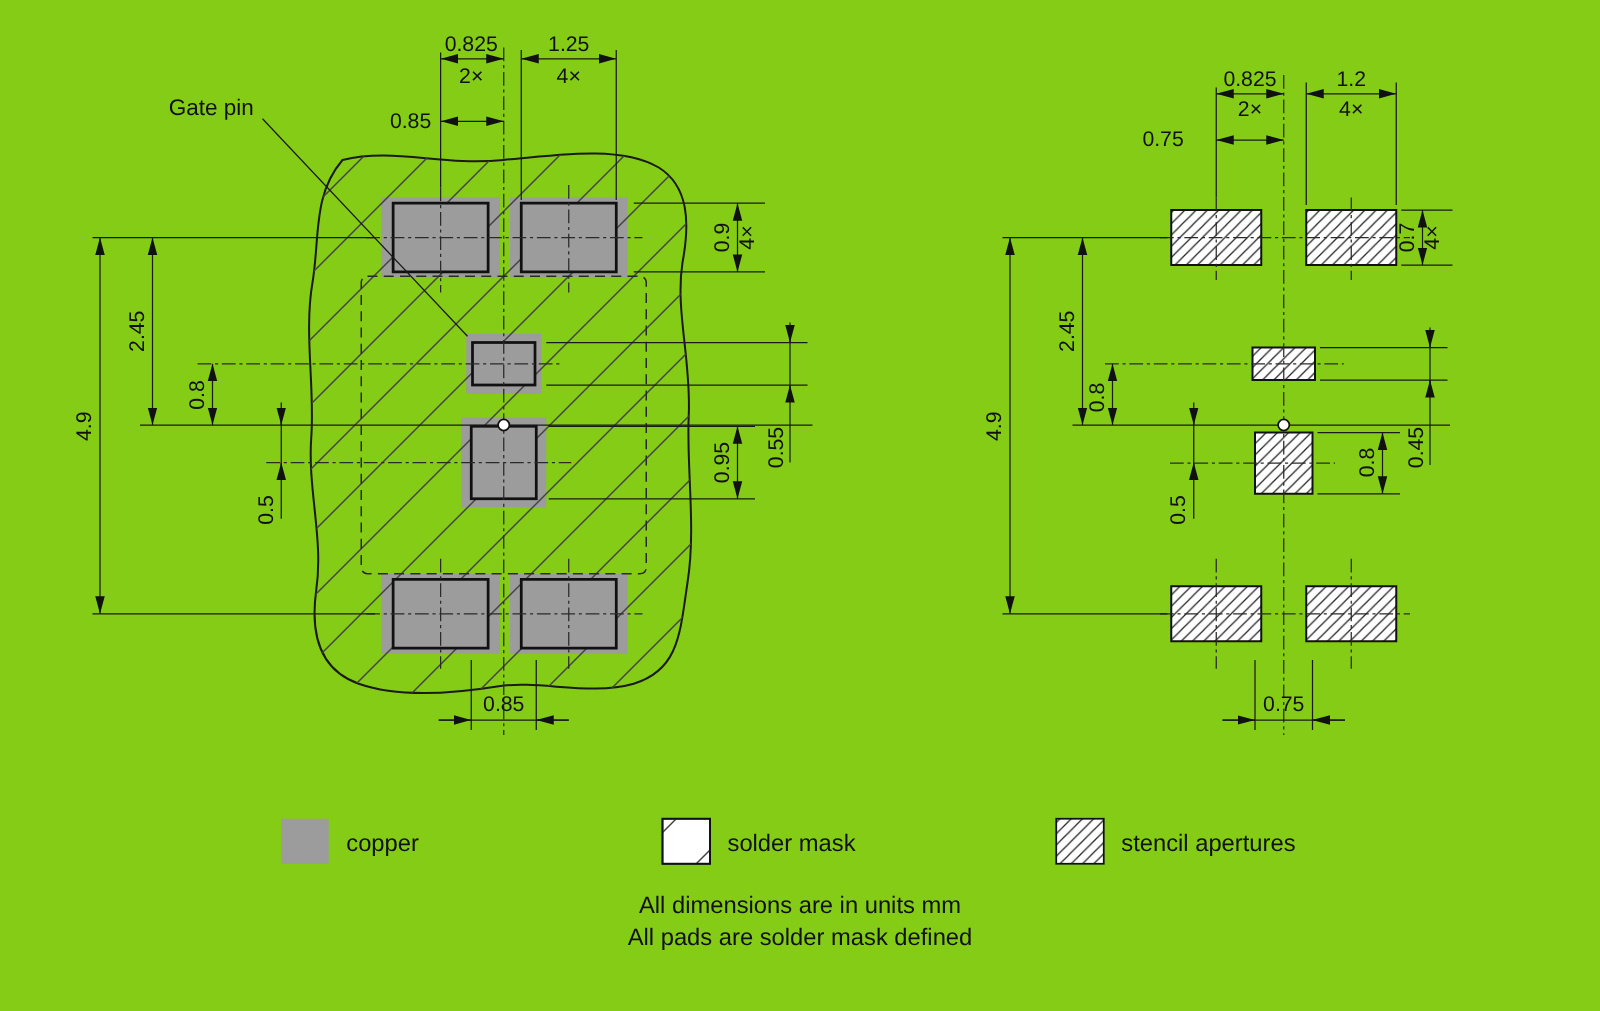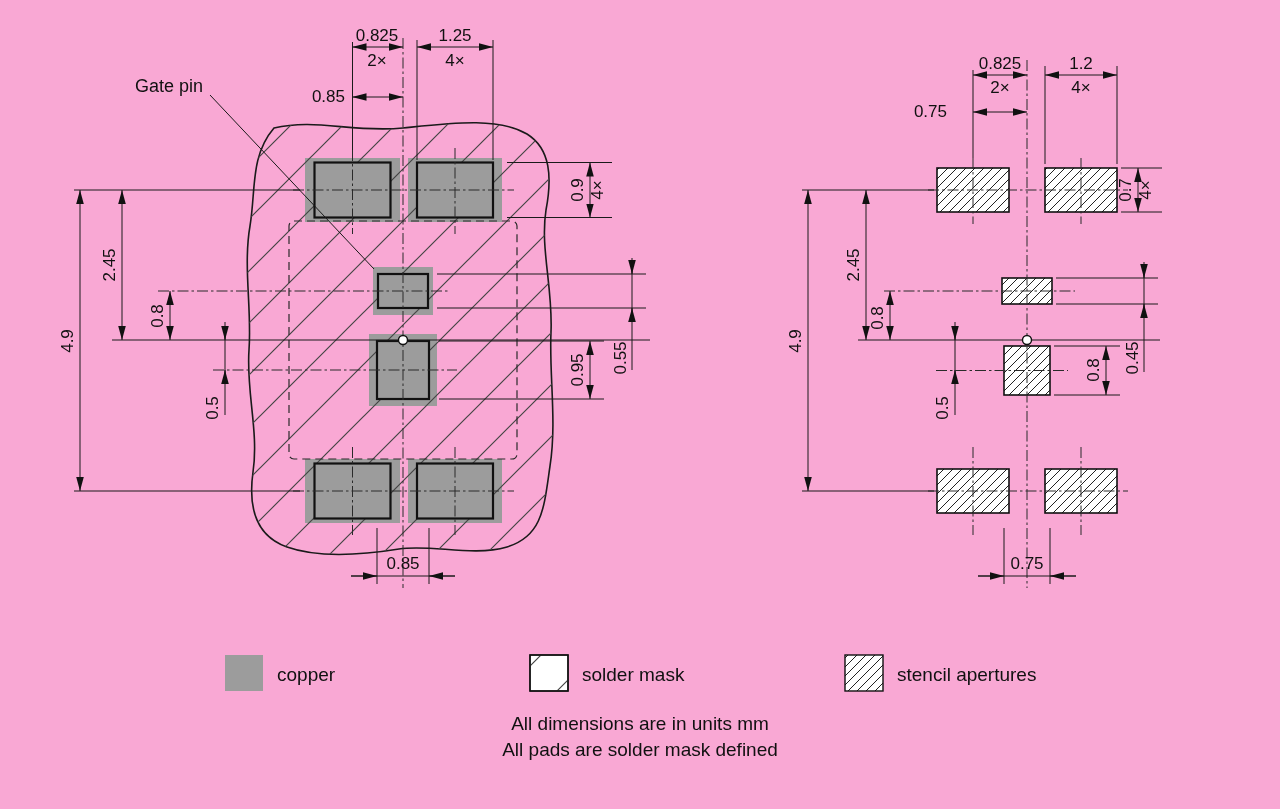--- a/index.html
+++ b/index.html
@@ -1,16 +1,16 @@
 <!DOCTYPE html>
 <html><head>
 <meta charset="utf-8">
 <style>
   html,body { margin:0; padding:0; background:#ffffff; }
-  #stage { position:relative; width:1280px; height:809px; background:#f9a8d4; overflow:hidden; }
+  #stage { position:relative; width:1280px; height:809px; background:#84cc16; overflow:hidden; }
   svg { display:block; }
   text { font-family:"Liberation Sans", sans-serif; font-size:17px; fill:#111; }
   .thin   { stroke:#1a1a1a; stroke-width:1; fill:none; }
   .med    { stroke:#1a1a1a; stroke-width:1.6; fill:none; }
   .dashdot{ stroke:#2a2a2a; stroke-width:1; fill:none; stroke-dasharray:11 3 2.5 3; }
   .outline-dashed { stroke:#2a2a2a; stroke-width:1.2; fill:none; stroke-dasharray:8 5; }
   .copper { fill:#9c9c9c; }
   .opening{ fill:#9c9c9c; stroke:#111; stroke-width:2.2; }
   .aperture{ fill:url(#hatchFine); stroke:#111; stroke-width:1.6; }
   .dim { stroke:#1a1a1a; stroke-width:1; fill:none; }

